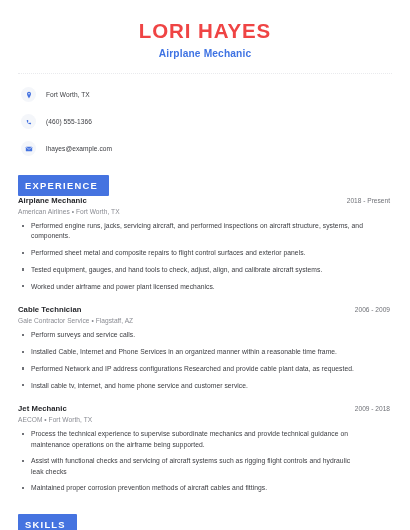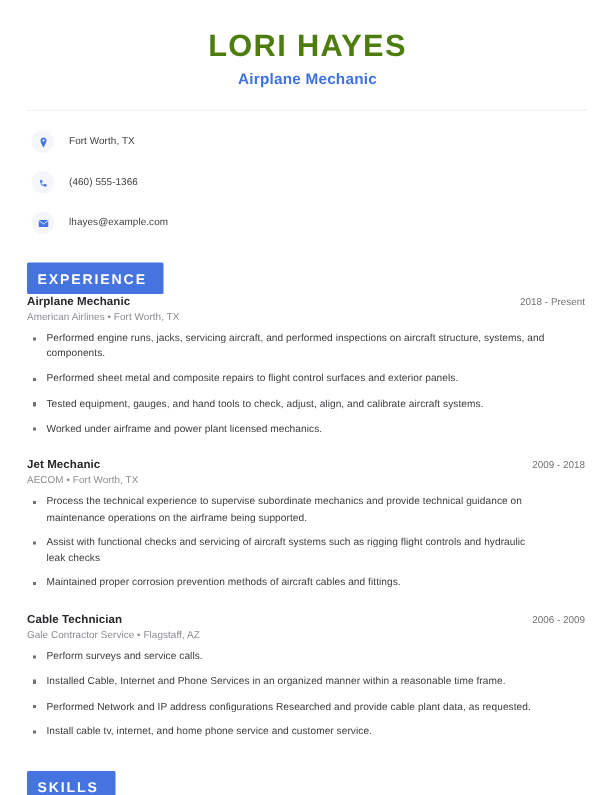--- a/index.html
+++ b/index.html
@@ -25,21 +25,21 @@
 
   
   .resume-header {
     padding-top: 19px;
     text-align: center;
   }
   .full-name {
     font-size: 20.5px;
     font-weight: bold;
     letter-spacing: 0.9px;
-    color: #4d7c0f;
+    color: #ef4444;
     line-height: 1.15;
     margin: 0;
   }
   .job-title {
     font-size: 10.2px;
     font-weight: bold;
     color: #3f73e3;
     letter-spacing: 0.15px;
     margin-top: 5px;
   }
@@ -202,44 +202,44 @@
       <ul class="bullets">
         <li>Performed engine runs, jacks, servicing aircraft, and performed inspections on aircraft structure, systems, and components.</li>
         <li>Performed sheet metal and composite repairs to flight control surfaces and exterior panels.</li>
         <li>Tested equipment, gauges, and hand tools to check, adjust, align, and calibrate aircraft systems.</li>
         <li>Worked under airframe and power plant licensed mechanics.</li>
       </ul>
     </div>
 
     <div class="job">
       <div class="job-head">
-        <span class="job-role">Jet Mechanic</span>
-        <span class="job-dates">2009 - 2018</span>
-      </div>
-      <div class="job-meta">AECOM • Fort Worth, TX</div>
-      <ul class="bullets">
-        <li>Process the technical experience to supervise subordinate mechanics and provide technical guidance on maintenance operations on the airframe being supported.</li>
-        <li>Assist with functional checks and servicing of aircraft systems such as rigging flight controls and hydraulic leak checks</li>
-        <li>Maintained proper corrosion prevention methods of aircraft cables and fittings.</li>
-      </ul>
-    </div>
-
-    <div class="job">
-      <div class="job-head">
         <span class="job-role">Cable Technician</span>
         <span class="job-dates">2006 - 2009</span>
       </div>
       <div class="job-meta">Gale Contractor Service • Flagstaff, AZ</div>
       <ul class="bullets">
         <li>Perform surveys and service calls.</li>
         <li>Installed Cable, Internet and Phone Services in an organized manner within a reasonable time frame.</li>
         <li>Performed Network and IP address configurations Researched and provide cable plant data, as requested.</li>
         <li>Install cable tv, internet, and home phone service and customer service.</li>
       </ul>
     </div>
+
+    <div class="job">
+      <div class="job-head">
+        <span class="job-role">Jet Mechanic</span>
+        <span class="job-dates">2009 - 2018</span>
+      </div>
+      <div class="job-meta">AECOM • Fort Worth, TX</div>
+      <ul class="bullets">
+        <li>Process the technical experience to supervise subordinate mechanics and provide technical guidance on maintenance operations on the airframe being supported.</li>
+        <li>Assist with functional checks and servicing of aircraft systems such as rigging flight controls and hydraulic leak checks</li>
+        <li>Maintained proper corrosion prevention methods of aircraft cables and fittings.</li>
+      </ul>
+    </div>
   </div>
 
   <div class="section skills-section">
     <span class="section-badge">SKILLS</span>
     
   </div>
 
 </div>
 
 </body></html>

